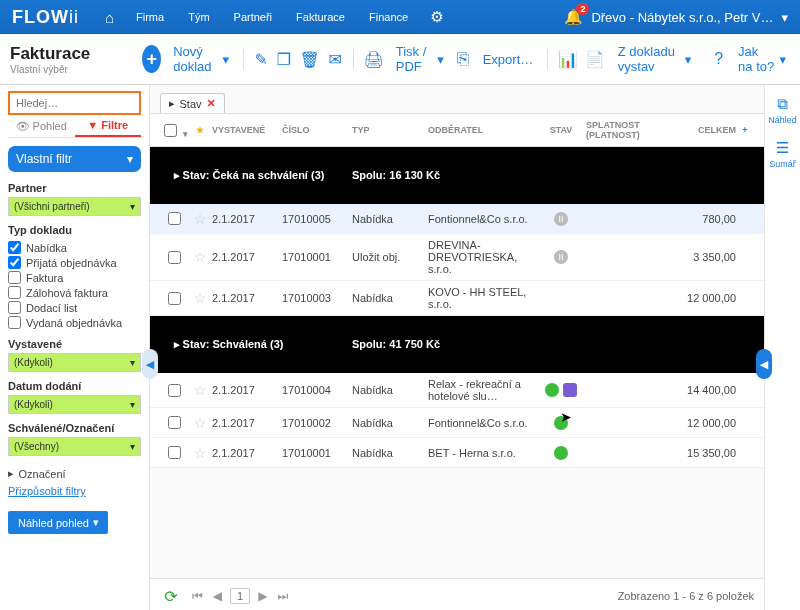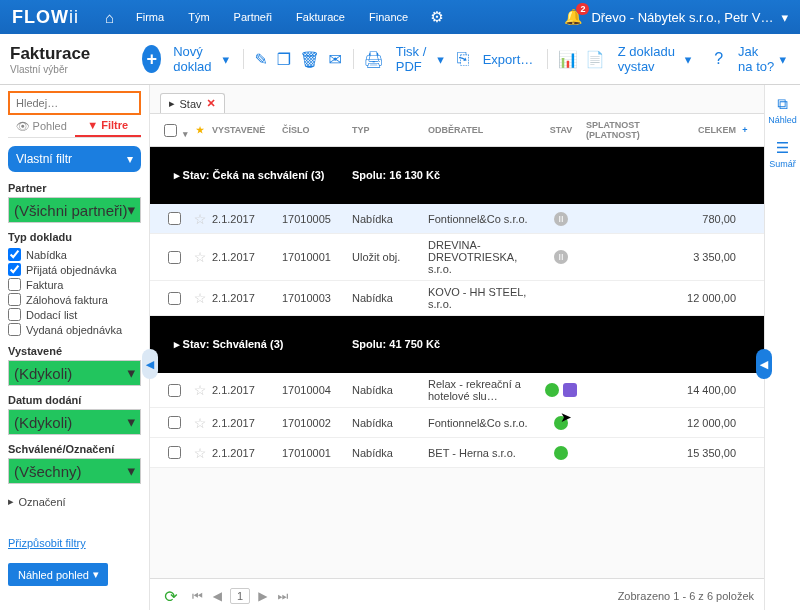--- a/index.html
+++ b/index.html
@@ -24,25 +24,25 @@
 .ticon{width:22px;height:22px;display:flex;align-items:center;justify-content:center;color:#1b7ee0;font-size:16px;cursor:pointer}
 .divider{width:1px;height:20px;background:#ddd;margin:0 2px}
 .body{display:flex;height:calc(610px - 34px - 48px)}
 .side{width:150px;border-right:1px solid #e4e4e4;background:#fff;padding:6px 8px;overflow-y:auto}
 .search{width:100%;padding:4px 6px;border:2px solid #f97316;border-radius:0;font-size:11px;margin-bottom:0}
 .tabs{display:flex;border-bottom:1px solid #e0e0e0;margin-bottom:8px}
 .tab{flex:1;text-align:center;padding:4px 0;font-size:11px;color:#888;cursor:pointer;display:flex;align-items:center;justify-content:center;gap:3px}
 .tab.active{color:#e33;border-bottom:2px solid #e33;font-weight:bold}
 .bigbtn{background:#1b7ee0;color:#fff;padding:6px 8px;border-radius:7px;font-size:12px;display:flex;align-items:center;justify-content:space-between;cursor:pointer;margin-bottom:10px}
 .sect-label{font-size:11px;font-weight:bold;color:#333;margin-top:8px;margin-bottom:3px}
-.sel{width:100%;border:1px solid #ccc;padding:3px 5px;font-size:15px;background:#22c55e;display:flex;justify-content:space-between;align-items:center;cursor:pointer}
+.sel{width:100%;border:1px solid #ccc;padding:3px 5px;font-size:10px;background:#bef264;display:flex;justify-content:space-between;align-items:center;cursor:pointer}
 .chklist{margin-top:4px}
 .chk{display:flex;align-items:center;gap:5px;font-size:11px;color:#444;padding:1px 0}
 .chk input{margin:0}
-.side a.link{color:#1b7ee0;text-decoration:underline;font-size:11px;display:block;margin-top:28px;cursor:pointer}
+.side a.link{color:#1b7ee0;text-decoration:underline;font-size:11px;display:block;margin-top:4px;cursor:pointer}
 .save{background:#1b7ee0;color:#fff;padding:5px 10px;font-size:11px;border-radius:2px;display:inline-flex;align-items:center;gap:4px;margin-top:14px;cursor:pointer}
 .main{flex:1;display:flex;flex-direction:column;position:relative;background:#fafafa}
 .stav-tag{margin:8px 0 0 10px;display:inline-flex;align-items:center;border:1px solid #ccc;border-bottom:none;border-radius:3px 3px 0 0;padding:3px 8px;font-size:11px;background:#fff;gap:5px}
 .stav-tag .x{color:#e33;font-weight:bold;cursor:pointer}
 .thead{display:flex;align-items:center;background:#fff;border-top:1px solid #ddd;border-bottom:1px solid #ddd;font-size:9px;color:#888;font-weight:600;padding:6px 10px;gap:0}
 .col-chk{width:28px;text-align:center}
 .col-star{width:24px;text-align:center}
 .col-vyst{width:70px}
 .col-cislo{width:70px}
 .col-typ{width:76px}

